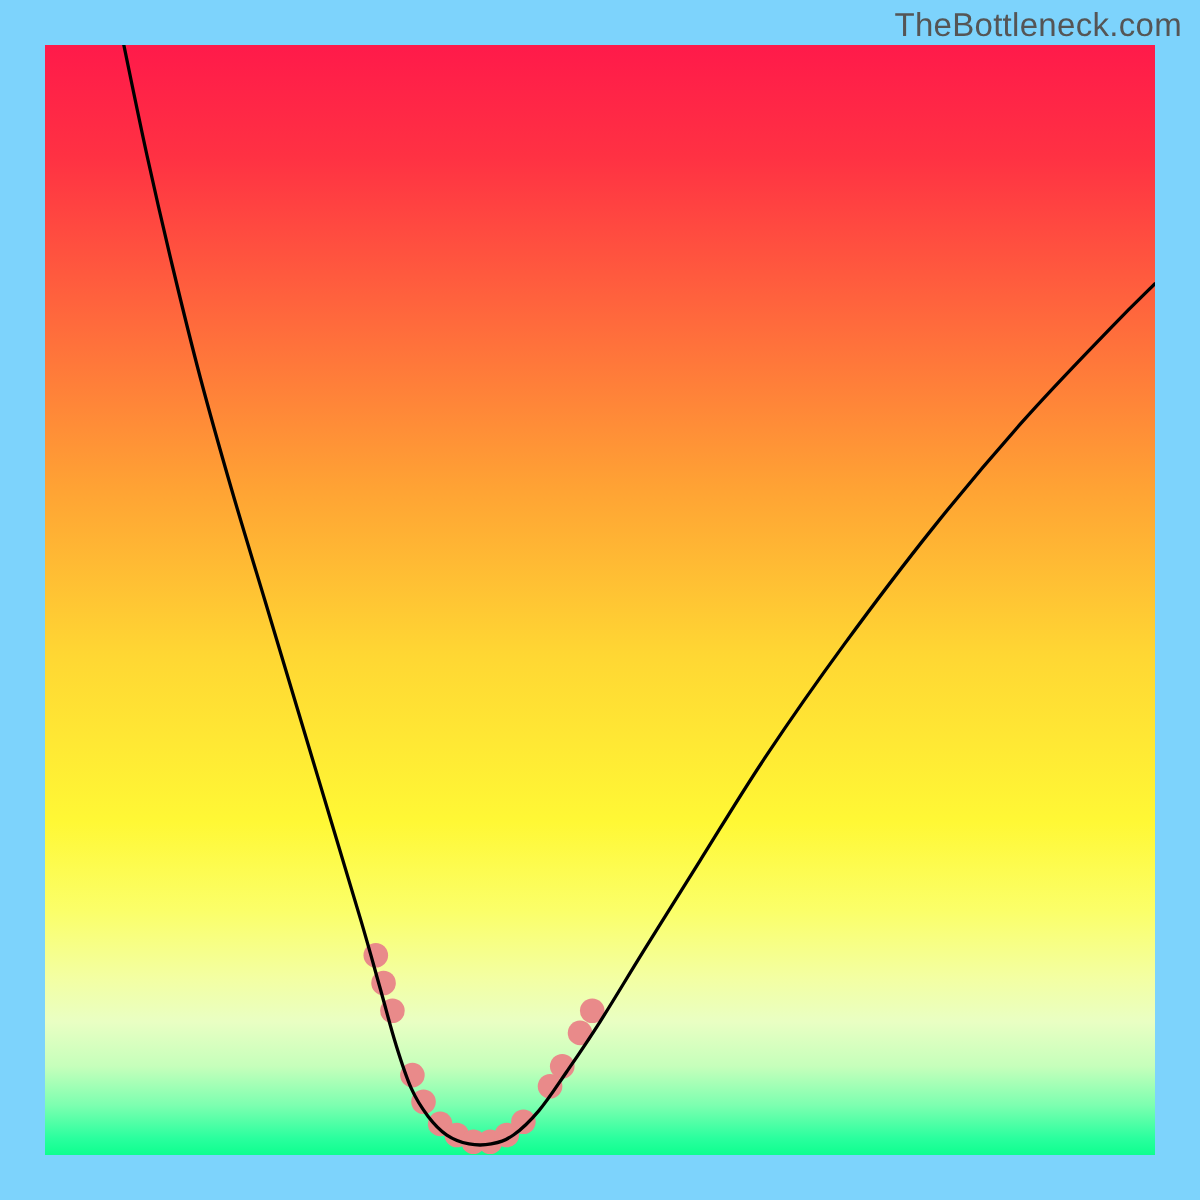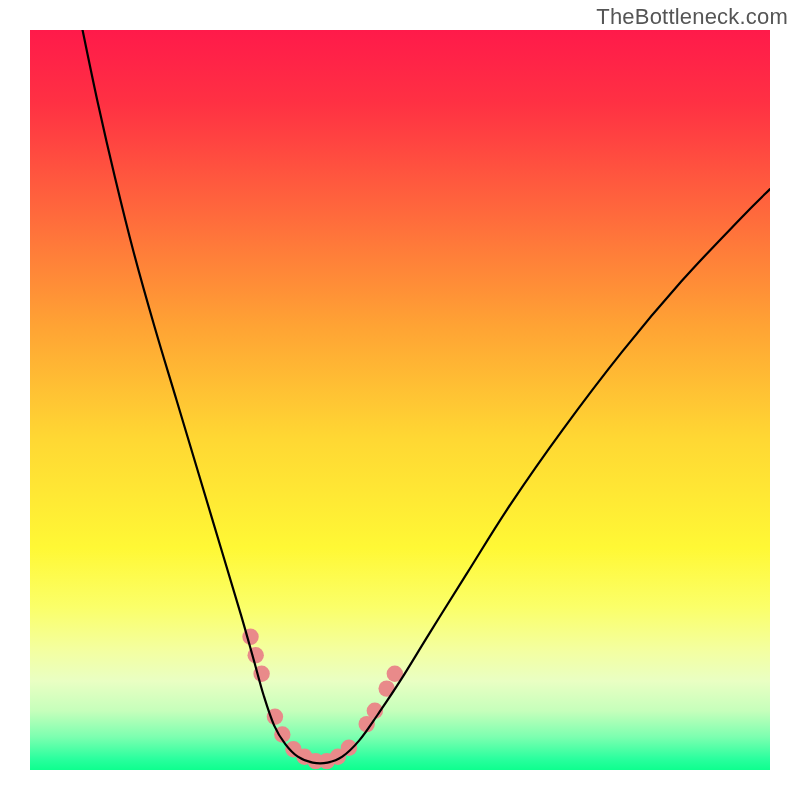--- a/index.html
+++ b/index.html
@@ -10,21 +10,21 @@
     overflow: hidden;
     background: #000;
     font-family: Arial, Helvetica, sans-serif;
   }
   .frame {
     position: absolute;
     left: 0;
     top: 0;
     width: 800px;
     height: 800px;
-    background: #ffffff;
+    background: #7dd3fc;
   }
   .plot-area {
     position: absolute;
     left: 30px;
     top: 30px;
     width: 740px;
     height: 740px;
     overflow: hidden;
   }
   .gradient-bg {

